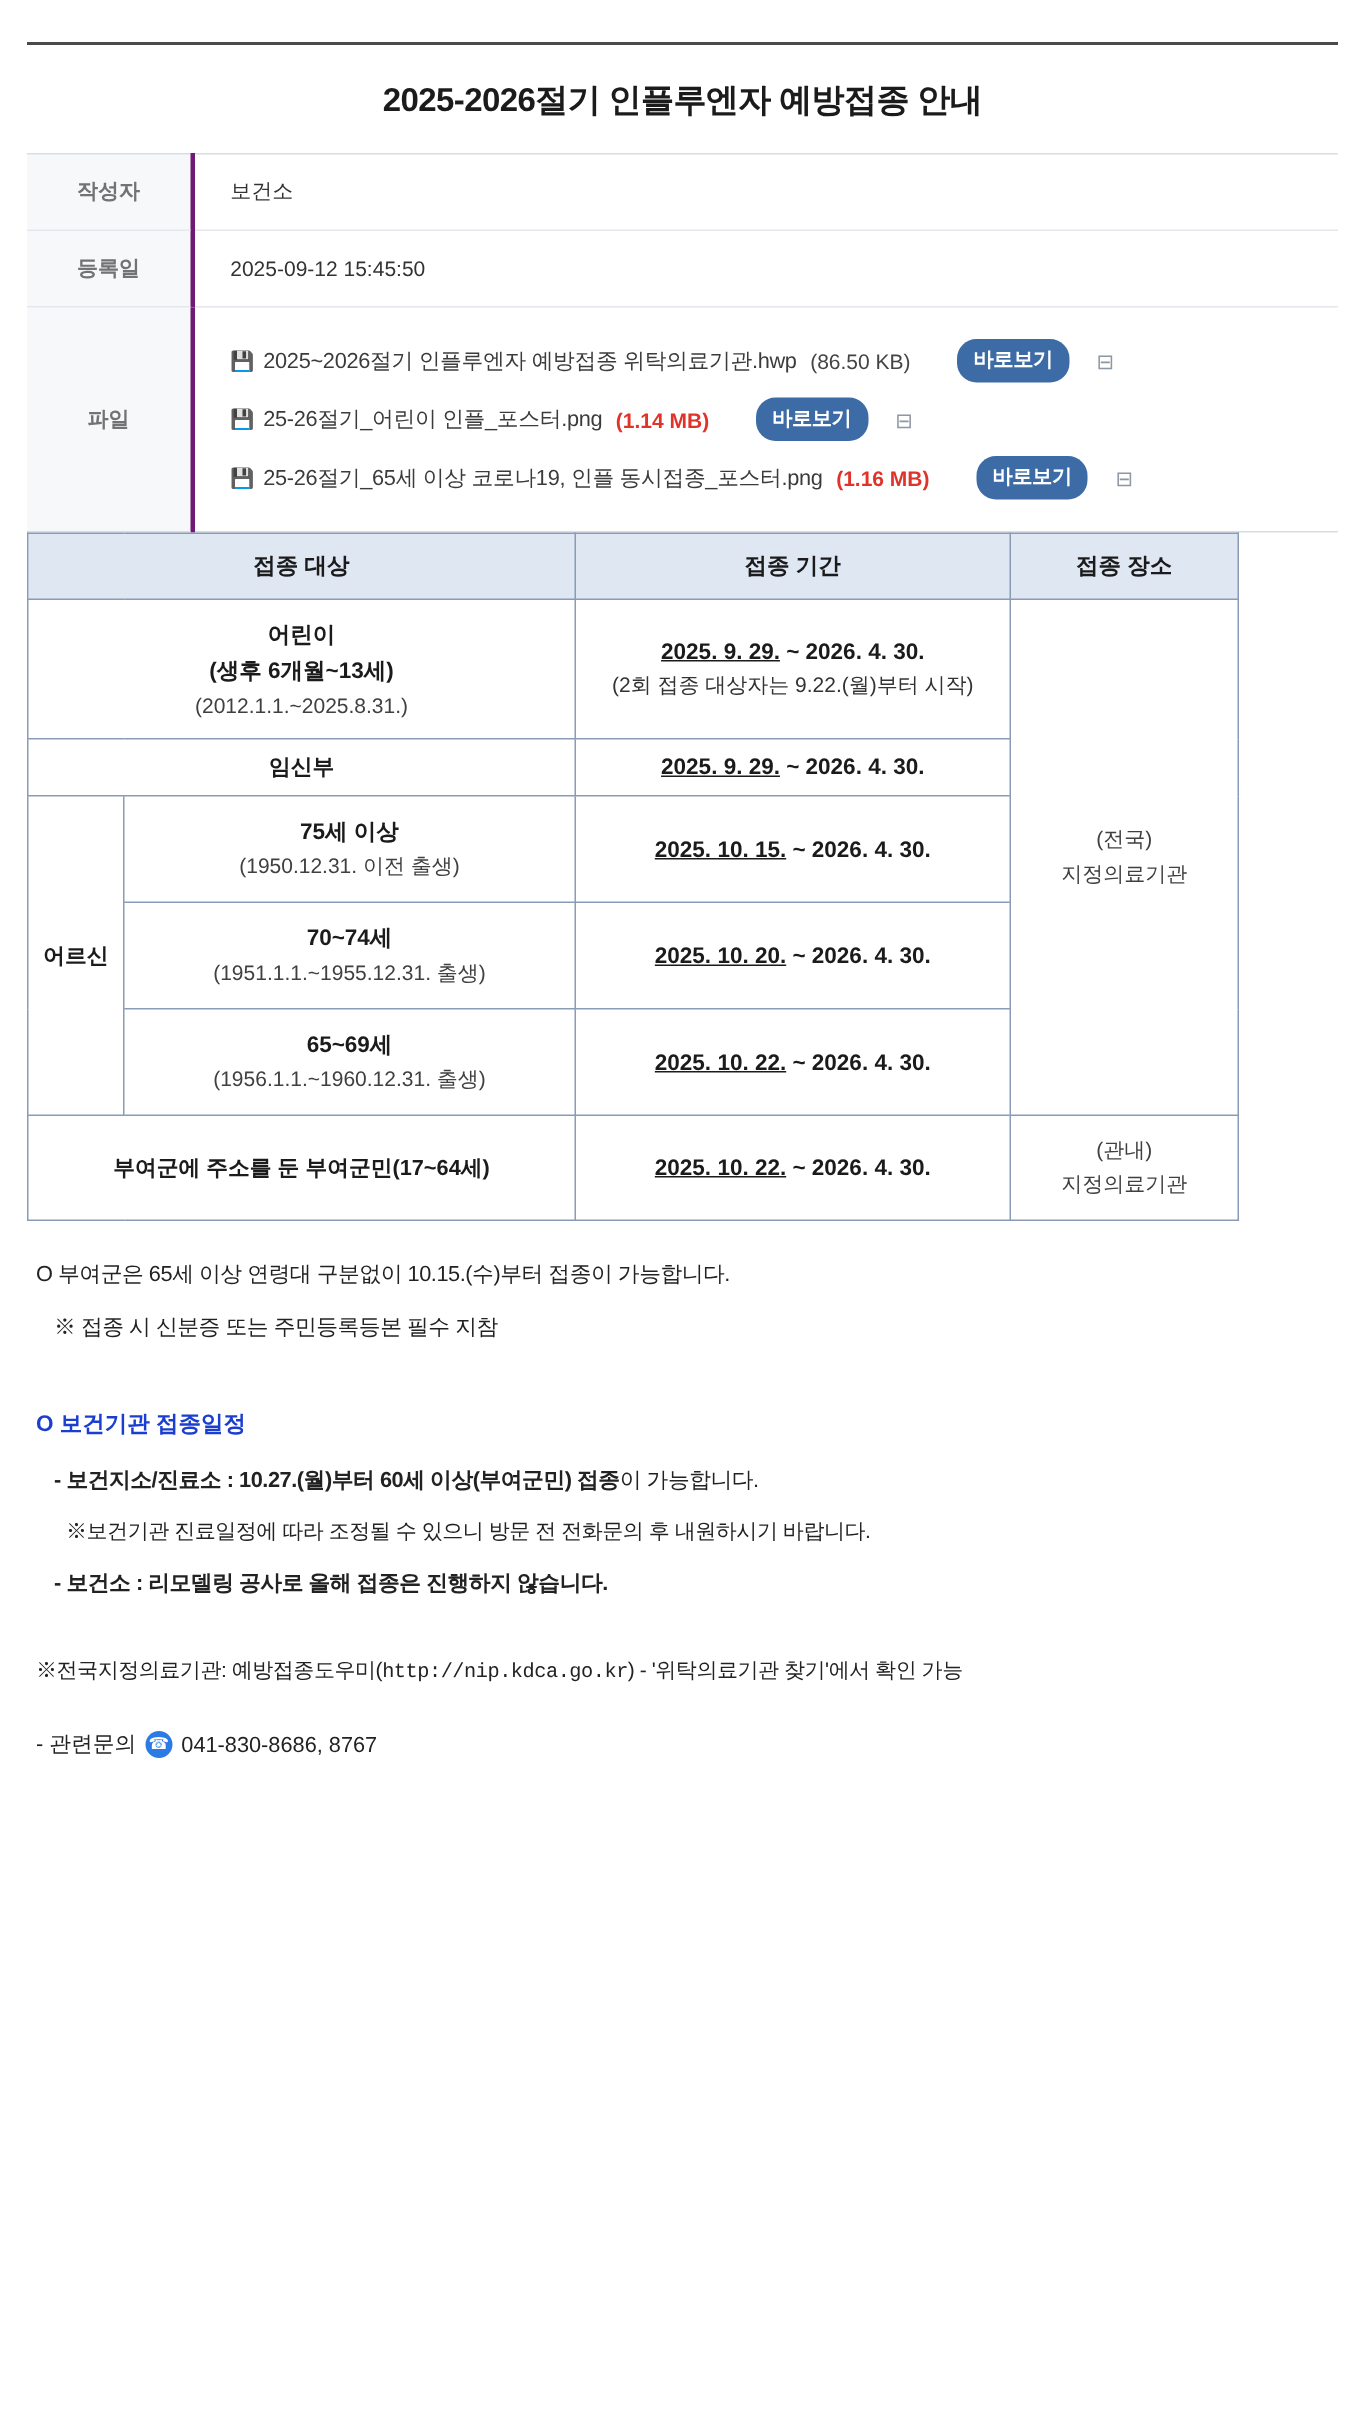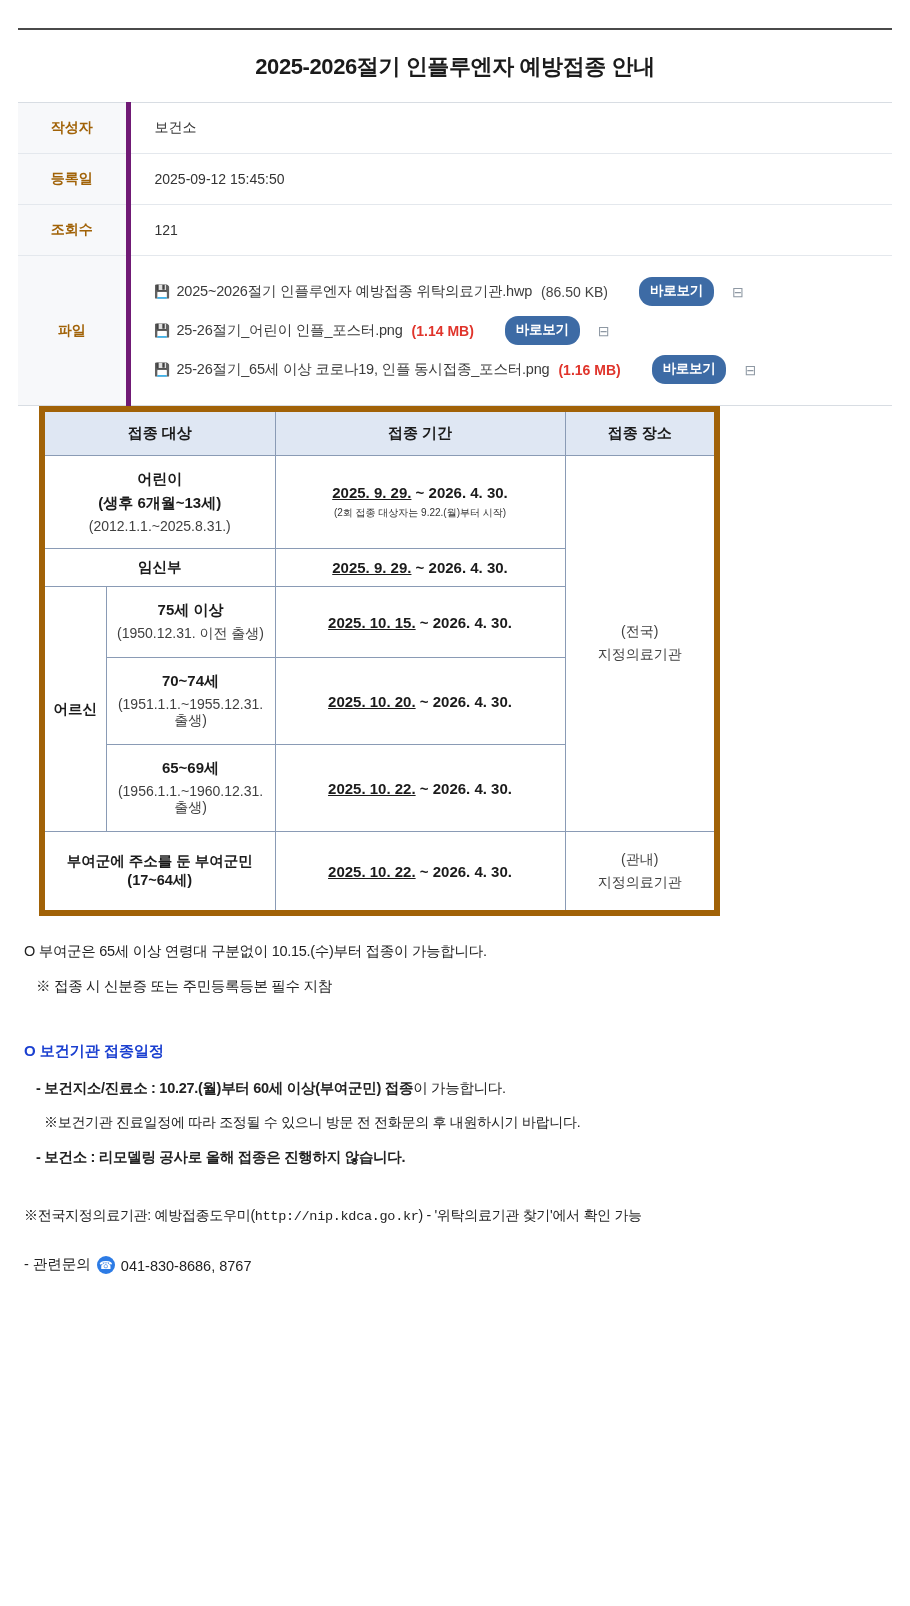--- a/index.html
+++ b/index.html
@@ -36,24 +36,24 @@
     width: 874px;
     margin: 0 18px;
     border-collapse: collapse;
     border-top: 1px solid #d8dde3;
     border-bottom: 1px solid #d8dde3;
   }
   table.meta th {
     width: 110px;
     background: #f7f8fa;
     border-bottom: 1px solid #e4e8ed;
-    border-right: 5px solid #701a75;
+    border-right: 3px solid #701a75;
     font-size: 14px;
     font-weight: 700;
-    color: #a16207;
+    color: #737373;
     padding: 16px 0;
     text-align: center;
     vertical-align: middle;
   }
   table.meta td {
     border-bottom: 1px solid #e4e8ed;
     padding: 16px 0 16px 24px;
     font-size: 14px;
     color: #333;
     vertical-align: middle;
@@ -109,45 +109,45 @@
   .content { padding: 0 18px; }
   .intro {
     margin: 36px 0 34px 6px;
     font-size: 15px;
     color: #222;
     font-weight: 500;
     letter-spacing: -0.3px;
   }
 
   table.sched {
-    width: 681px;
-    margin: 0 0 0 21px;
+    width: 808px;
+    margin: 0 0 0 0;
     border-collapse: collapse;
-    border: 6px solid #a16207;
+    border: 1px solid #a16207;
   }
   table.sched th {
     background: #dfe7f3;
     border: 1px solid #8a9bb5;
     font-size: 15px;
     font-weight: 700;
     color: #1b1b1b;
     padding: 12px 0;
     text-align: center;
   }
   table.sched td {
     border: 1px solid #8a9bb5;
     text-align: center;
     padding: 9px 6px;
     font-size: 14.5px;
     color: #1b1b1b;
     vertical-align: middle;
   }
   .c-bold { font-weight: 700; font-size: 15px; }
   .c-sub { font-size: 14px; color: #404040; }
-  .c-small { font-size: 10px; color: #333; }
+  .c-small { font-size: 14px; color: #333; }
   .date-b { font-weight: 700; text-decoration: underline; }
   .line { display: block; margin: 5px 0; }
 
   .notes { margin: 26px 0 0 6px; }
   .note { font-size: 14.5px; color: #222; margin: 0 0 16px 0; letter-spacing: -0.3px; }
   .note.bold { font-weight: 700; }
   .note.indent { margin-left: 12px; }
   .section-title {
     color: #1a3fd0;
     font-weight: 700;
@@ -179,24 +179,20 @@
     <tbody>
       <tr>
         <th>작성자</th>
         <td>보건소</td>
       </tr>
       <tr>
         <th>등록일</th>
         <td>2025-09-12 15:45:50</td>
       </tr>
       <tr>
-        <th>조회수</th>
-        <td>121</td>
-      </tr>
-      <tr>
         <th>파일</th>
         <td>
 
           <div class="file-row">
             <span class="file-icon">💾</span>
             <span class="file-name">2025~2026절기 인플루엔자 예방접종 위탁의료기관.hwp</span>
             <span class="file-size">(86.50 KB)</span>
             <button class="btn-view">바로보기</button>
             <span class="dl-icon">⊟</span>
           </div>

